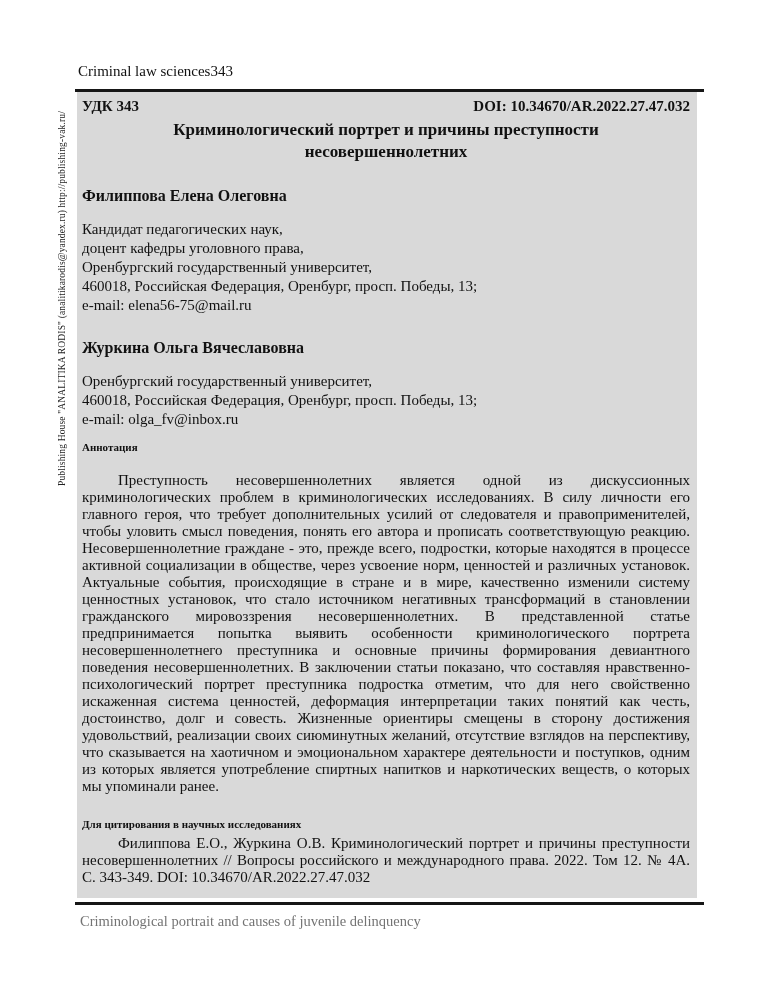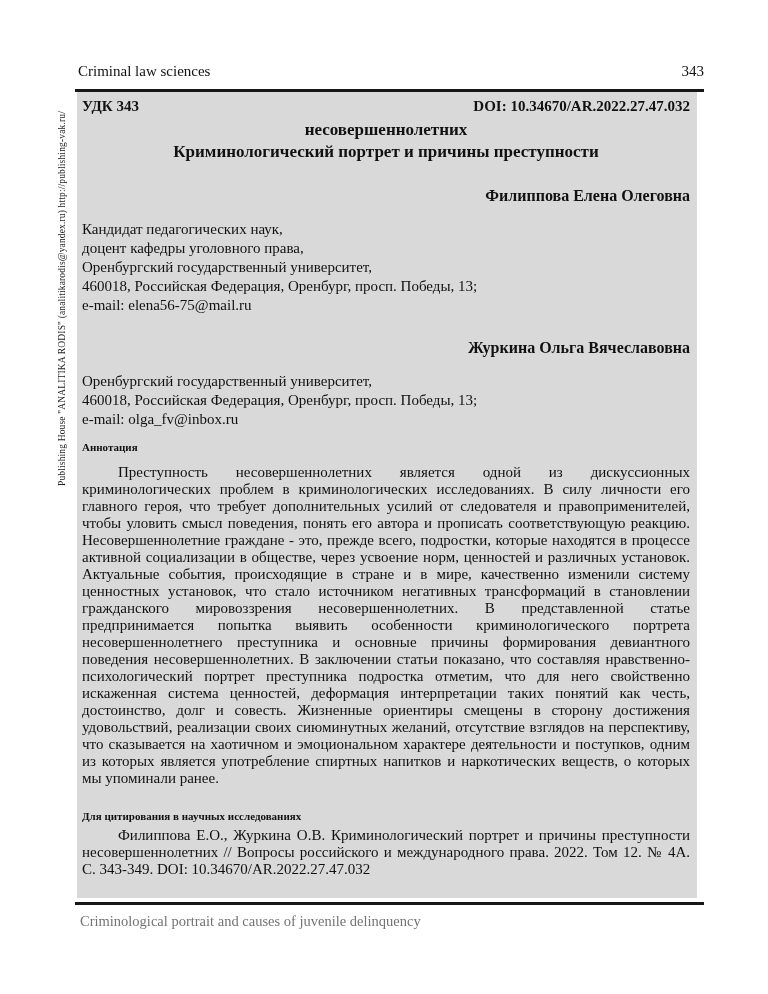--- a/index.html
+++ b/index.html
@@ -29,21 +29,21 @@
     white-space: nowrap;
     color: #222222;
     text-align: left;
   }
   .running-header {
     position: absolute;
     left: 78px;
     top: 63px;
     width: 626px;
     display: flex;
-    justify-content: space-between;
+    justify-content: flex-start;
     font-size: 15px;
     line-height: 17px;
   }
   .rule {
     position: absolute;
     left: 75px;
     width: 629px;
     height: 3px;
     background: #161616;
   }
@@ -70,40 +70,40 @@
   .title {
     margin: 4px 0 0 0;
     text-align: center;
     font-size: 17px;
     line-height: 22px;
     font-weight: bold;
   }
   .title .title-line { display: block; }
   .author-name {
     margin-top: 24px;
-    text-align: right;
+    text-align: left;
     font-weight: bold;
     font-size: 16px;
     line-height: 18px;
   }
   .author-name.second { }
   .affiliation {
     margin-top: 15px;
     text-align: left;
     font-size: 15px;
     line-height: 19px;
   }
   .section-heading {
     margin-top: 10px;
     font-weight: bold;
     font-size: 11px;
     line-height: 17px;
   }
   .abstract-text {
-    margin-top: 8px;
+    margin-top: 16px;
     text-align: justify;
     text-indent: 36px;
     font-size: 15px;
     line-height: 17px;
   }
   .citation-heading { margin-top: 21px; }
   .citation-text {
     margin-top: 2px;
     text-align: justify;
     text-indent: 36px;
@@ -134,22 +134,22 @@
   <div class="rule rule-top"></div>
 
   <div class="content">
 
     <div class="meta-row">
       <span>УДК 343</span>
       <span>DOI: 10.34670/AR.2022.27.47.032</span>
     </div>
 
     <h1 class="title">
+      <span class="title-line">Криминологический портрет и причины преступности</span>
       <span class="title-line">несовершеннолетних</span>
-      <span class="title-line">Криминологический портрет и причины преступности</span>
     </h1>
 
     <div class="author-name">Филиппова Елена Олеговна</div>
     <div class="affiliation">
       <div>Кандидат педагогических наук,</div>
       <div>доцент кафедры уголовного права,</div>
       <div>Оренбургский государственный университет,</div>
       <div>460018, Российская Федерация, Оренбург, просп. Победы, 13;</div>
       <div>e-mail: elena56-75@mail.ru</div>
     </div>

